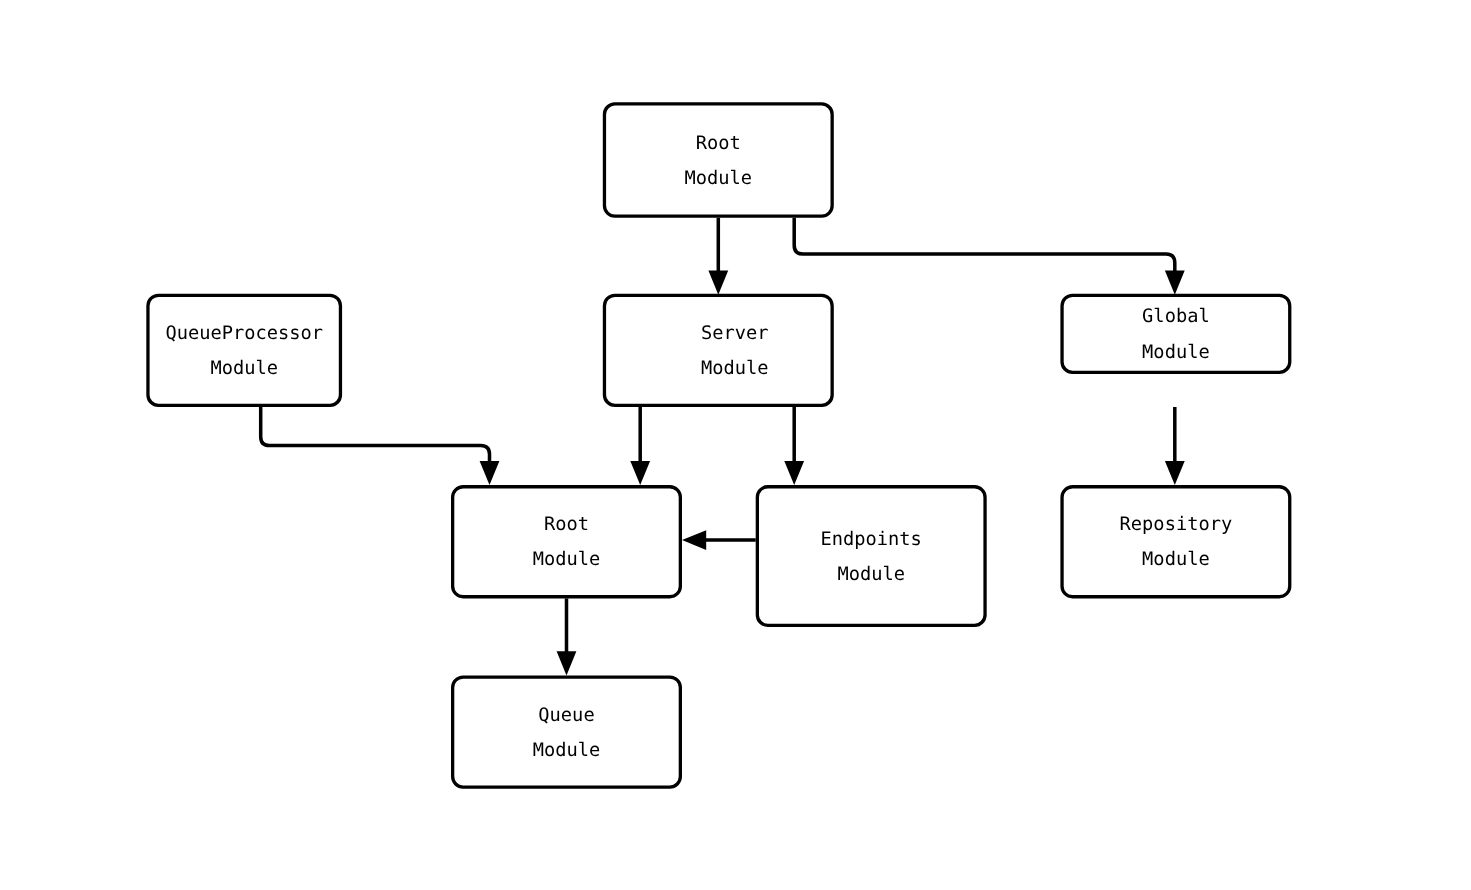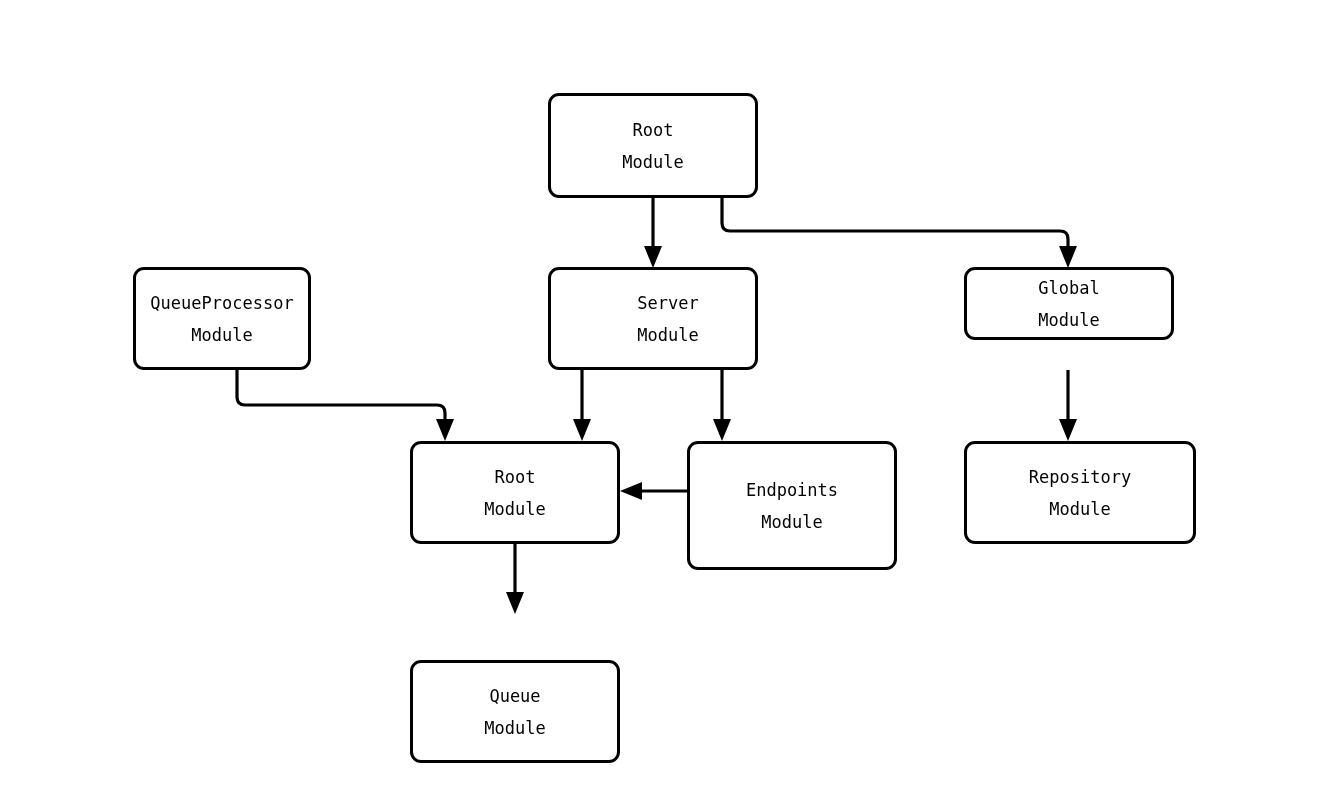--- a/index.html
+++ b/index.html
@@ -123,23 +123,23 @@
   <div class="node" style="left:410px; top:441px; width:210px; height:103px;">
     <span class="node-line">Root</span>
     <span class="node-line">Module</span>
   </div>
 
   <div class="node" style="left:687px; top:441px; width:210px; height:129px;">
     <span class="node-line">Endpoints</span>
     <span class="node-line">Module</span>
   </div>
 
-  <div class="node" style="left:964px; top:441px; width:232px; height:103px;">
+  <div class="node" style="left:964px; top:441px; width:210px; height:103px;">
     <span class="node-line">Repository</span>
     <span class="node-line">Module</span>
   </div>
 
-  <div class="node" style="left:410px; top:614px; width:210px; height:103px;margin-top:46px;">
+  <div class="node" style="left:410px; top:614px; width:210px; height:103px;">
     <span class="node-line">Queue</span>
     <span class="node-line">Module</span>
   </div>
 
 </div>
 
 </body></html>

